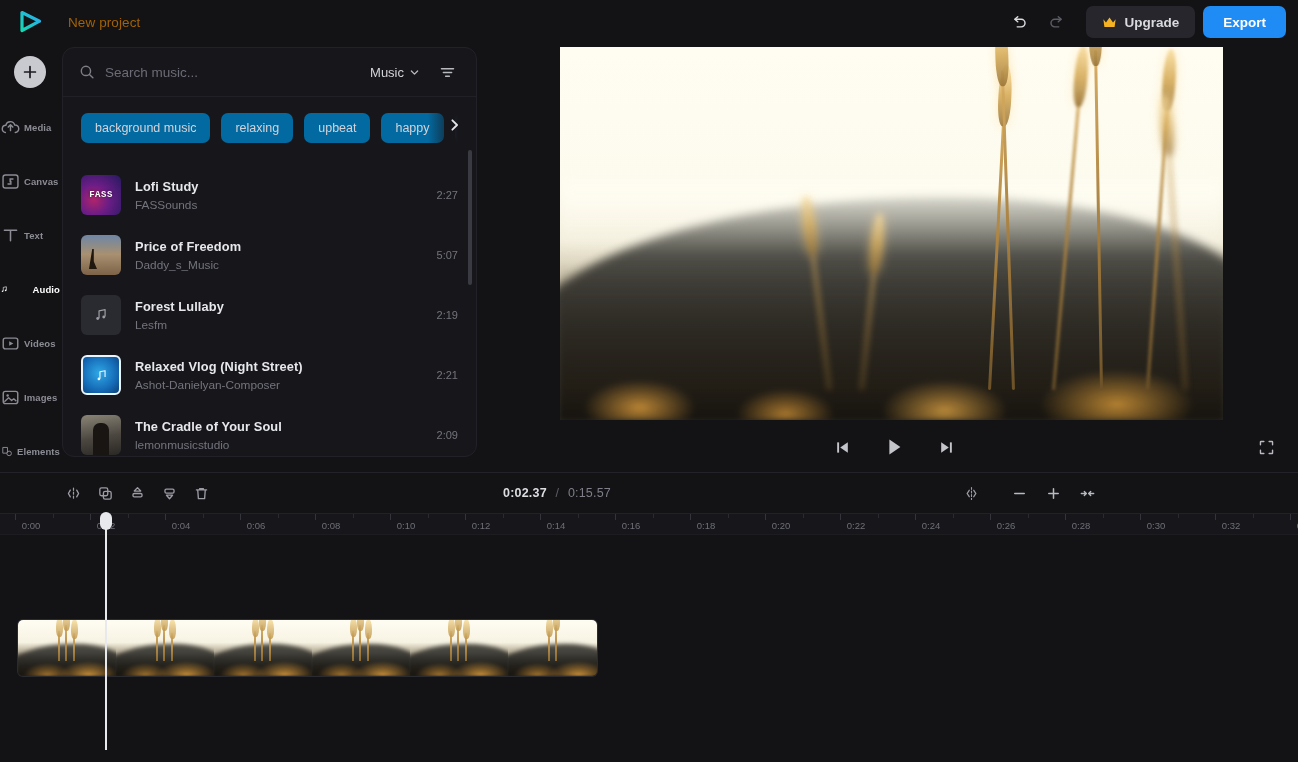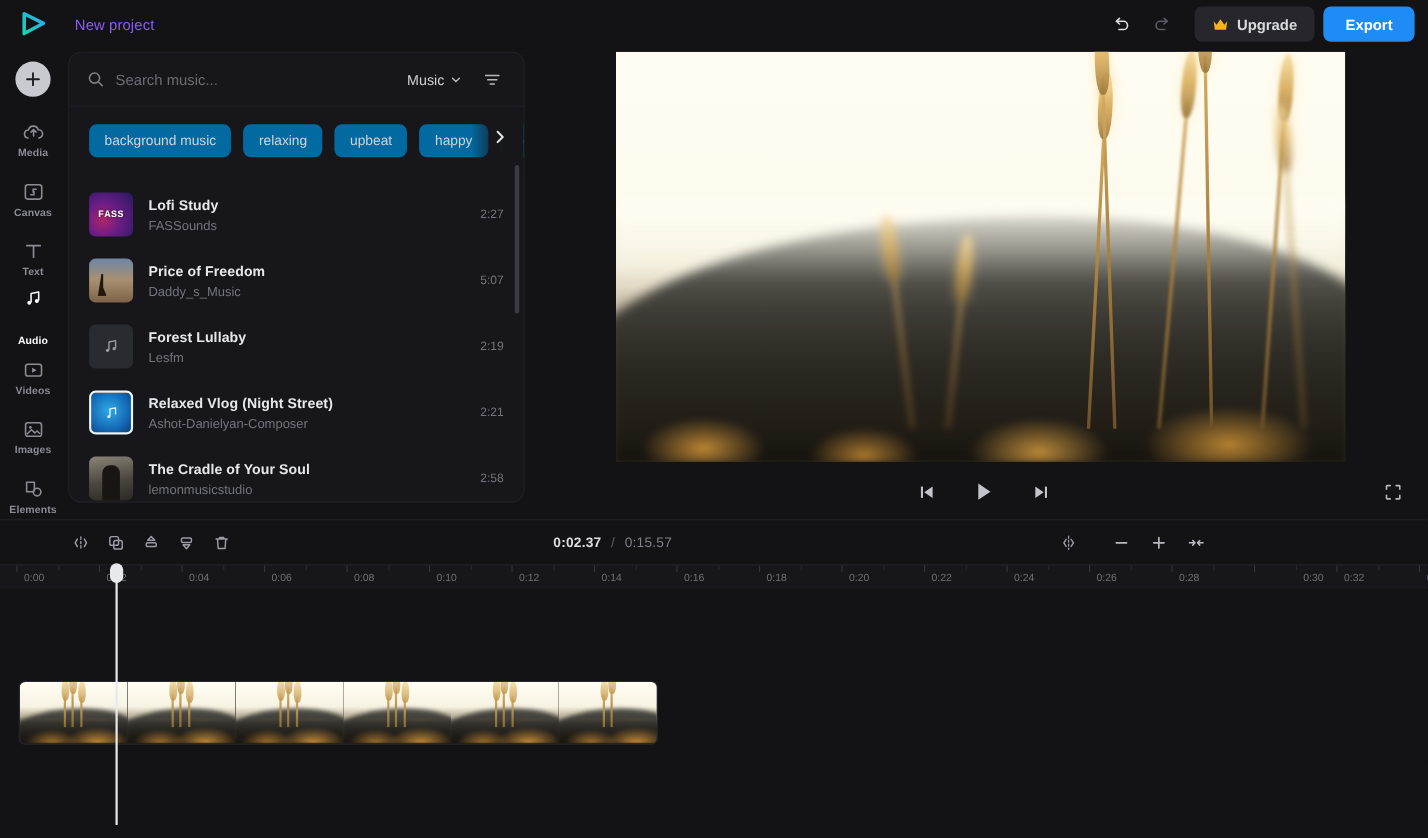--- a/index.html
+++ b/index.html
@@ -12,21 +12,21 @@
   }
   .app { position: relative; width: 1298px; height: 762px; }
 
   
   .topbar {
     position: absolute; left: 0; top: 0; width: 1298px; height: 44px;
     background: #131316; display: flex; align-items: center;
   }
   .logo-wrap { width: 60px; display: flex; justify-content: center; align-items: center; }
   .project-title {
-    font-size: 13.5px; color: #8b5cf6; letter-spacing: .1px; margin-left: 8px;
+    font-size: 13.5px; color: #a16207; letter-spacing: .1px; margin-left: 8px;
   }
   .topbar-right {
     position: absolute; right: 12px; top: 0; height: 44px;
     display: flex; align-items: center; gap: 8px;
   }
   .icon-btn {
     width: 30px; height: 30px; display: flex; align-items: center; justify-content: center;
     border-radius: 6px; cursor: pointer; background: transparent;
   }
   .btn-upgrade {
@@ -46,22 +46,22 @@
     position: absolute; left: 0; top: 44px; width: 60px; height: 718px;
     background: #131316; display: flex; flex-direction: column; align-items: center;
     padding-top: 12px; overflow: hidden;
   }
   .add-btn {
     width: 32px; height: 32px; border-radius: 50%; background: #c9cad0;
     display: flex; align-items: center; justify-content: center;
     cursor: pointer; flex: none; margin-bottom: 12px;
   }
   .rail-item {
-    width: 60px; height: 54px; display: flex; flex-direction: column;
-    align-items: center; justify-content: center; gap: 3px; cursor: pointer;
+    width: 60px; height: 54px; display: flex; 
+    align-items: center; gap: 3px; cursor: pointer;
     color: #8b8c94; flex: none;
   }
   .rail-item.active { color: #ffffff; gap: 24px; }
   .rail-item .rl {
     font-size: 9.5px; letter-spacing: .1px; font-weight: 600;
   }
   .rail-item.active .rl { color: #fff; }
 
   
   .panel {
@@ -460,21 +460,21 @@
           </div>
           <div class="t-dur">2:21</div>
         </div>
 
         <div class="track">
           <div class="thumb th-cradle"></div>
           <div class="t-meta">
             <div class="t-title">The Cradle of Your Soul</div>
             <div class="t-artist">lemonmusicstudio</div>
           </div>
-          <div class="t-dur">2:58</div>
+          <div class="t-dur">2:09</div>
         </div>
 
       </div>
       <div class="panel-scrollbar"></div>
     </div>
   </div>
 
   <div class="stage">
     <div class="video-frame">
       <div class="sky"></div>
@@ -625,21 +625,21 @@
       <div class="tick" style="left: 952.5px; height: 4px; background: rgb(42, 42, 49);"></div>
       <div class="tlabel" style="left: 931px;">0:24</div>
       <div class="tick" style="left: 990px;"></div>
       <div class="tick" style="left: 1027.5px; height: 4px; background: rgb(42, 42, 49);"></div>
       <div class="tlabel" style="left: 1006px;">0:26</div>
       <div class="tick" style="left: 1065px;"></div>
       <div class="tick" style="left: 1102.5px; height: 4px; background: rgb(42, 42, 49);"></div>
       <div class="tlabel" style="left: 1081px;">0:28</div>
       <div class="tick" style="left: 1140px;"></div>
       <div class="tick" style="left: 1177.5px; height: 4px; background: rgb(42, 42, 49);"></div>
-      <div class="tlabel" style="left: 1156px; margin-left: 38px;">0:30</div>
+      <div class="tlabel" style="left: 1156px;">0:30</div>
       <div class="tick" style="left: 1215px;"></div>
       <div class="tick" style="left: 1252.5px; height: 4px; background: rgb(42, 42, 49);"></div>
       <div class="tlabel" style="left: 1231px;">0:32</div>
       <div class="tick" style="left: 1290px;"></div>
       <div class="tlabel" style="left: 1306px;">0:34</div>
     </div>
 
   <div class="tracksarea">
     <div class="clip" style="left: 18px; width: 579px;">
       <div class="fcell">

